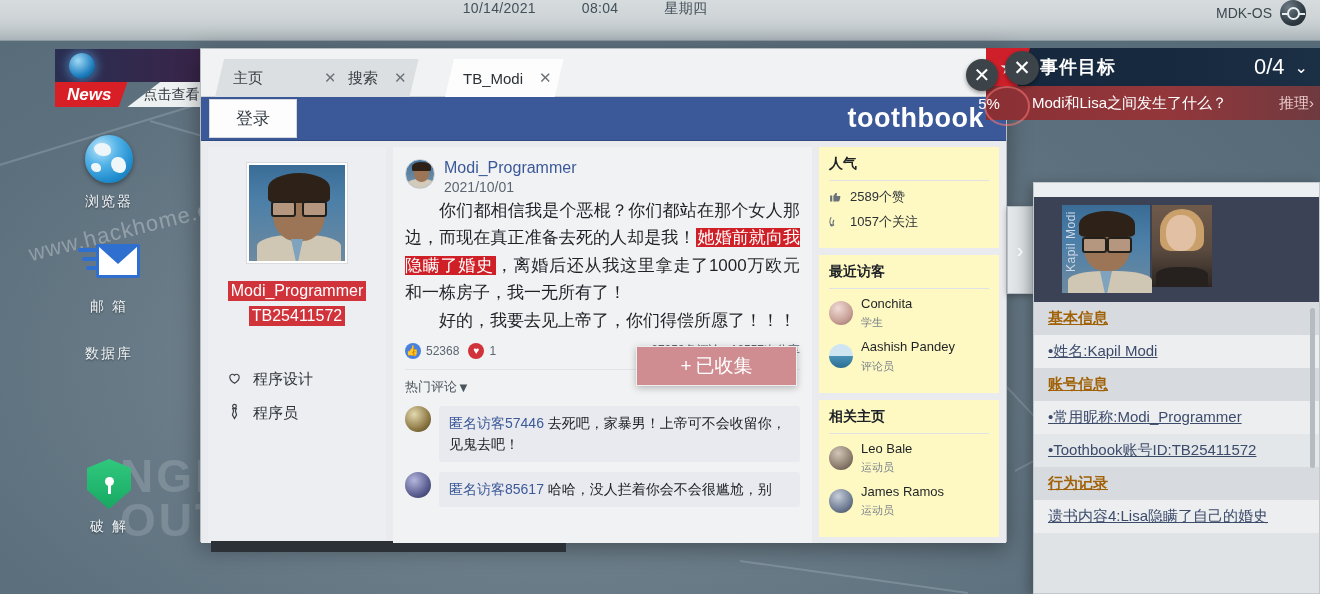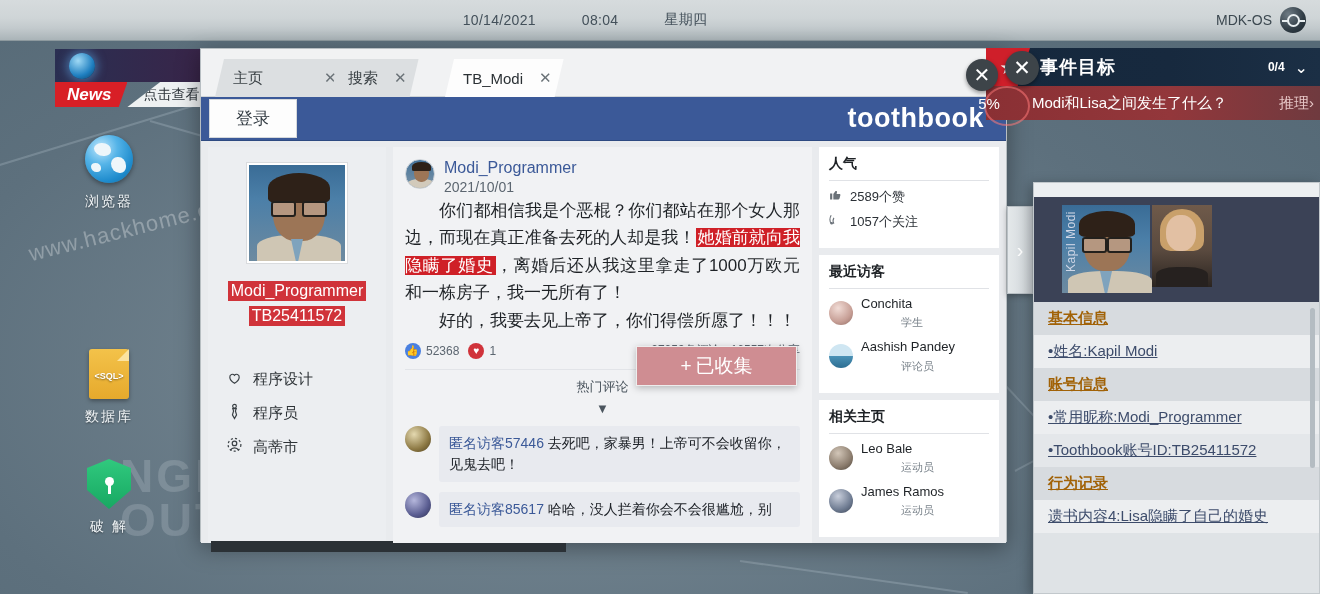--- a/index.html
+++ b/index.html
@@ -14,21 +14,21 @@
     overflow: hidden;
   }
   
   .mapline { position: absolute; border-top: 2px solid rgba(210,225,232,.22); transform-origin: left center; }
 
   
   #topbar {
     position: absolute; top: 0; left: 0; width: 1320px; height: 41px;
     background: linear-gradient(180deg,#d6dbdd 0%, #cfd5d7 45%, #c3cacd 70%, #aab4b8 100%);
     border-bottom: 1px solid #8d999e;
-    display: flex; align-items: center; color: #43505a; font-size: 14px;
+    display: flex; align-items: flex-start; color: #43505a; font-size: 14px;
   }
   #topbar .spacer { flex: 1; }
   #topbar .tb-item { margin-right: 46px; letter-spacing: .3px; }
   #topbar .tb-right { display:flex; align-items:center; gap:8px; margin-right:14px; font-size:14px; color:#3c4850;}
   .os-orb {
     width: 26px; height: 26px; border-radius: 50%;
     background: radial-gradient(circle at 32% 28%, #6e7b84 0%, #2f3b44 60%, #1b242b 100%);
     display:flex; align-items:center; justify-content:center;
   }
   .os-orb .ring { width:13px;height:13px;border-radius:50%;border:2px solid #e8eef0; position:relative;}
@@ -157,41 +157,41 @@
   .post-text p { text-indent: 2em; }
   .hl { background: #cf2027; color: #fff; padding: 0 2px; }
   .stats-row {
     display: flex; align-items: center; margin: 8px 12px 0 12px; font-size: 12px; color: #5c6670;
   }
   .reacts { display: flex; align-items: center; gap: 5px; }
   .badge-circle { width: 16px; height: 16px; border-radius: 50%; display:flex;align-items:center;justify-content:center;color:#fff;font-size:10px;}
   .b-like { background: #4a80e0; }
   .b-love { background: #d0333a; }
   .stats-right { margin-left: auto; }
-  .hot-label { margin: 10px 12px 0 12px; font-size: 13px; color: #4b555e; display: flex; align-items: center; gap: 5px;
-     border-top:1px solid #e2e4e8; padding-top:8px;flex-direction:column;}
+  .hot-label { margin: 10px 12px 0 12px; font-size: 13px; color: #4b555e; display: flex; align-items: center; 
+     border-top:1px solid #e2e4e8; padding-top:8px;}
   .comment { display: flex; gap: 8px; margin: 10px 12px 0 12px; }
   .c-avatar { width: 26px; height: 26px; border-radius: 50%; flex: none; }
   .c-a1 { background: radial-gradient(circle at 35% 32%, #e4d9b0, #8e7a45 60%, #4c3d1a); }
   .c-a2 { background: radial-gradient(circle at 35% 32%, #b5b7dc, #5a5d91 60%, #2b2d4d); }
   .c-bubble { background: #e8eaef; border-radius: 3px; padding: 7px 10px; font-size: 14px; line-height: 1.5; color: #20242a; flex:1;}
   .c-bubble .cname { color: #3b5998; }
 
   #rightcol { width: 180px; display: flex; flex-direction: column; gap: 7px; }
-  .rbox { background: #ffffff; padding: 8px 10px 10px 10px; }
+  .rbox { background: #fef9c3; padding: 8px 10px 10px 10px; }
   .rbox .rtitle { font-size: 14px; font-weight: bold; color: #1e2226; padding-bottom: 7px; border-bottom: 1px solid #e0e2e6; margin-bottom: 7px;}
-  .rbox .rline { display: flex; align-items: flex-start; gap: 8px; font-size: 13px; color: #2b3036; margin-bottom: 7px; }
+  .rbox .rline { display: flex; align-items: flex-end; gap: 8px; font-size: 13px; color: #2b3036; margin-bottom: 7px; }
   .rperson { display: flex; align-items: center; gap: 8px; margin-bottom: 9px; }
   .rperson .rav { width: 24px; height: 24px; border-radius: 50%; flex: none; }
   .rav-1 { background: radial-gradient(circle at 38% 30%, #f1dcd6, #c79f96 60%, #8e6a62); }
   .rav-2 { background: linear-gradient(180deg,#cfe6f2 0%, #cfe6f2 48%, #4c93b8 48%, #2d6e92 100%); }
   .rav-3 { background: radial-gradient(circle at 38% 30%, #d2c6b8, #8c7d6e 60%, #4d4439); }
   .rav-4 { background: radial-gradient(circle at 38% 30%, #c8cedb, #6f7c92 60%, #3a4354); }
   .rperson .rn { font-size: 13px; color: #1e2226; line-height: 1.25; }
-  .rperson .rr { font-size: 11px; color: #7a838b; margin-left: 40px; }
+  .rperson .rr { font-size: 11px; color: #7a838b; }
 
   
   #collected {
     position: absolute; left: 435px; top: 297px; width: 161px; height: 40px;
     background: #cf8d92; border: 1px solid #ededed; color: #fff; font-size: 19px;
     display: flex; align-items: center; justify-content: center; gap: 4px;
     box-shadow: 0 2px 7px rgba(0,0,0,.25); z-index: 5;
   }
 
   
@@ -203,21 +203,21 @@
   }
 
   
   #eventpanel { position: absolute; left: 986px; top: 48px; width: 334px; height: 72px; }
   #ep-head { height: 38px; background: linear-gradient(90deg,#15283d 0%, #17293e 55%, #1b2f45 100%);
      display: flex; align-items: center; position: relative; }
   #ep-head .starwrap { width: 44px; height: 38px; background: #cf1f2a;
      clip-path: polygon(0 0, 100% 0, 72% 100%, 0 100%); display:flex;align-items:center;justify-content:center;}
   #ep-head .star { color: #fff; font-size: 19px; }
   #ep-head .eptitle { color: #fff; font-size: 18px; font-weight: bold; margin-left: 10px; letter-spacing: 1px;}
-  #ep-head .epcount { margin-left: auto; color: #fff; font-size: 12px; font-weight: bold; }
+  #ep-head .epcount { margin-left: auto; color: #fff; font-size: 22px; font-weight: normal; }
   #ep-head .epchev { color: #fff; font-size: 16px; margin: 0 12px 0 10px; }
   #ep-body { height: 34px; background: linear-gradient(90deg,#8a3034 0%, #93373b 55%, #6f3a3f 100%);
      display: flex; align-items: center; position: relative; }
   #ep-body .pct { position: absolute; left: -24px; top: -4px; width: 54px; height: 42px; color: #fff; font-size: 15px;
      display:flex;align-items:center;justify-content:center; }
   #ep-body .pctring { position:absolute; left:-2px; top:0px; width:46px;height:40px;border:2px solid rgba(255,120,120,.55);
      border-radius:50%; }
   #ep-body .eptext { margin-left: 46px; color: #fff; font-size: 15px; line-height: 1.15; max-width: 215px; }
   #ep-body .epinfer { margin-left: auto; margin-right: 6px; color: #e6c6c6; font-size: 15px; }
 
@@ -293,27 +293,33 @@
     <div class="glyph">
       <div class="ico-globe">
         <i class="land" style="left:9px;top:8px;width:17px;height:13px;"></i>
         <i class="land" style="left:26px;top:22px;width:15px;height:16px;"></i>
         <i class="land" style="left:6px;top:28px;width:10px;height:9px;"></i>
       </div>
     </div>
     <span>浏览器</span>
   </div>
 
+  <div class="desk-icon" style="left:55px;top:235px;">
+    <div class="glyph">
+      <div class="ico-mail">
+        <i class="bar" style="top:6px;width:22px;"></i>
+        <i class="bar" style="top:15px;width:16px;left:4px;"></i>
+        <i class="bar" style="top:24px;width:12px;left:8px;"></i>
+        <span class="env"></span>
+      </div>
+    </div>
+    <span>邮 箱</span>
+  </div>
 
   <div class="desk-icon" style="left:55px;top:345px;">
-    <div class="glyph">
-      <div class="ico-sql">
-          <span>&lt;SQL&gt;</span>
-        </div>
-    </div>
     <span>数据库</span>
   </div>
 
   <div class="desk-icon" style="left:55px;top:455px;">
     <div class="glyph">
       <div class="ico-shield">
           <i></i>
         </div>
     </div>
     <span>破 解</span>
@@ -377,30 +383,20 @@
             <span>程序设计</span>
           </div>
           <div class="trow">
             <span>
               <svg width="17" height="17" viewBox="0 0 24 24" fill="none" stroke="#3a4045" stroke-width="1.7">
                   <circle cx="12" cy="4.5" r="2.6"></circle>
                   <path d="M9.6 8h4.8l-1.1 3.3 1.6 5.5-2.9 5-2.9-5 1.6-5.5z"></path>
                 </svg>
             </span>
             <span>程序员</span>
-          </div>
-          <div class="trow">
-            <span>
-              <svg width="17" height="17" viewBox="0 0 24 24" fill="none" stroke="#3a4045" stroke-width="1.7">
-                  <circle cx="12" cy="9" r="3.2"></circle>
-                  <path d="M6 19c1.4-2.5 3.6-3.6 6-3.6s4.6 1.1 6 3.6"></path>
-                  <circle cx="12" cy="11" r="9" stroke-dasharray="3 3"></circle>
-                </svg>
-            </span>
-            <span>高蒂市</span>
           </div>
         </div>
       </div>
 
       <div id="midcol">
         <div class="post-head">
           <div class="post-avatar">
             <i class="pa-body"></i>
               <i class="pa-head"></i>
               <i class="pa-hair"></i>

